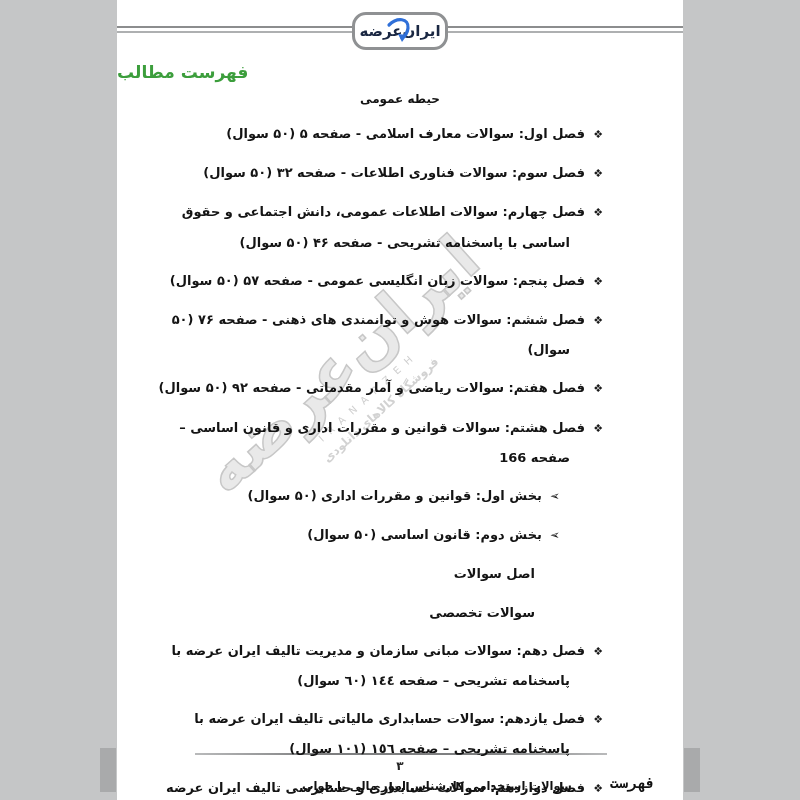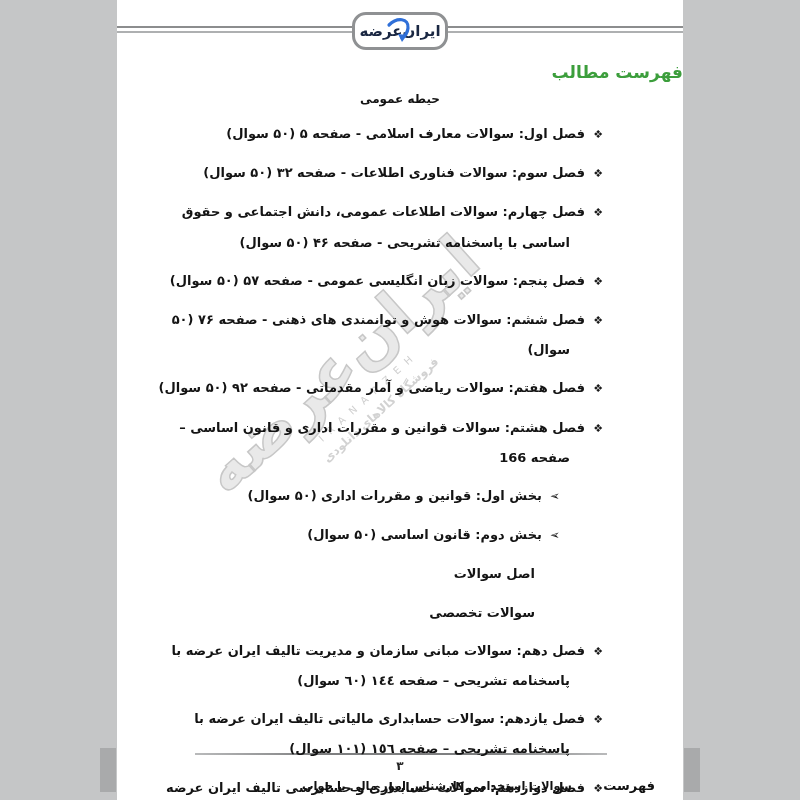--- a/index.html
+++ b/index.html
@@ -38,21 +38,21 @@
     z-index: 5;
   }
   .logo-text {
     font-size: 15px; font-weight: bold; color: #1a2742;
     direction: rtl; letter-spacing: 0;
   }
   .logo-arrow { position: absolute; left: 30px; top: 1px; }
 
   .doc-title {
     position: absolute; top: 62px; left: 0; right: 0;
-    text-align: right;
+    text-align: left;
     font-size: 17px; font-weight: bold;
     color: #3c9e3c;
     direction: rtl;
   }
   .section-heading {
     position: absolute; top: 92px; left: 0; right: 0;
     text-align: center;
     font-size: 12px; font-weight: bold; color: #121212;
     direction: rtl;
   }
@@ -109,21 +109,21 @@
   .page-number {
     position: absolute; bottom: 27px; left: 0; right: 0;
     text-align: center; font-size: 12px; font-weight: bold; color: #222;
   }
   .footer-book {
     position: absolute; left: 142px; bottom: 7px;
     font-size: 11.5px; font-weight: bold; color: #111; direction: rtl; margin-left: 43px;
   }
   .footer-section {
     position: absolute; right: 28px; bottom: 7px;
-    font-size: 13px; font-weight: bold; color: #111; direction: rtl;
+    font-size: 15px; font-weight: bold; color: #111; direction: rtl; font-family: Liberation Mono, monospace;
   }
 </style>
 </head>
 <body>
 
 <div class="page">
 
   <div class="rule top"></div>
   <div class="rule bottom"></div>
 

